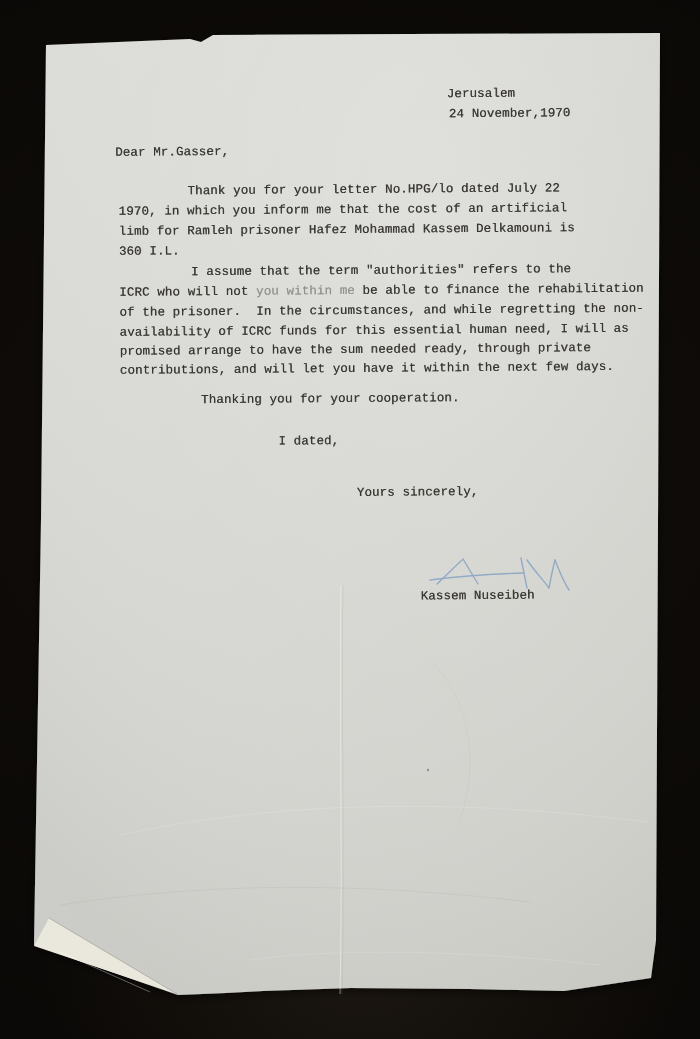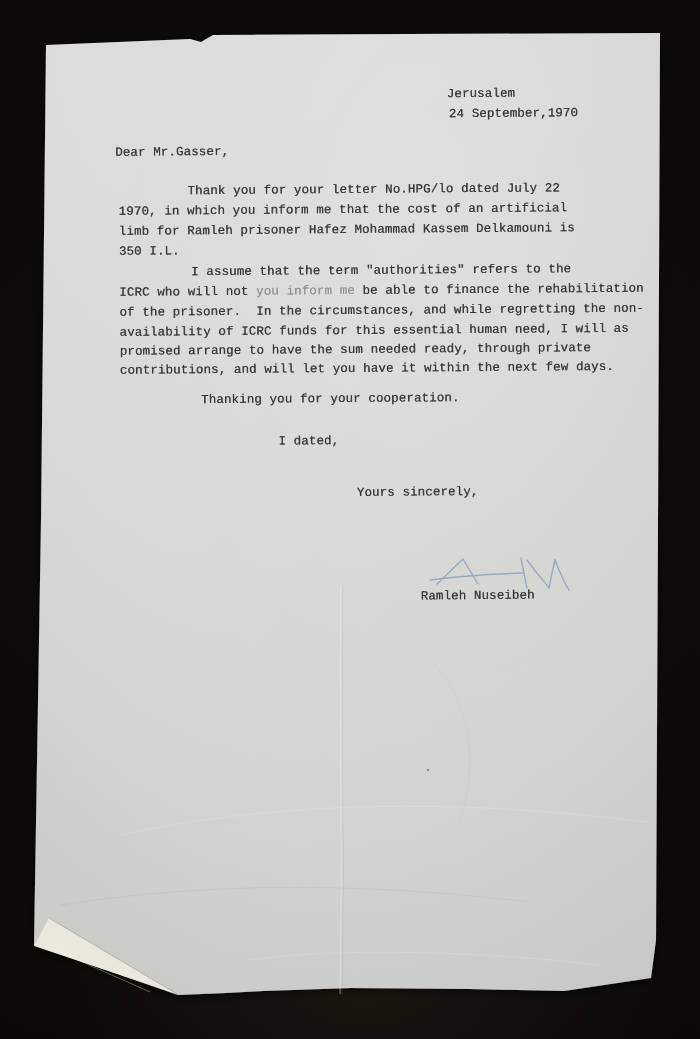--- a/index.html
+++ b/index.html
@@ -84,36 +84,36 @@
       <path d="M430,580 C455,577 495,574 524,573"></path>
       <path d="M521,558 C523,568 525,579 527,588"></path>
       <path d="M527,560 C534,570 543,580 549,588"></path>
       <path d="M549,588 C551,578 553,567 555,560"></path>
       <path d="M555,560 C559,570 563,581 569,590"></path>
     </g>
   </svg>
 
   <div class="typed">
     <div class="tl" style="left:450px; top:88px">Jerusalem</div>
-    <div class="tl" style="left:452px; top:108px">24 September,1970</div>
+    <div class="tl" style="left:452px; top:108px">24 November,1970</div>
 
     <div class="tl" style="left:118px; top:144px">Dear Mr.Gasser,</div>
 
     <div class="tl" style="left:190px; top:183px">Thank you for your letter No.HPG/lo dated July 22</div>
     <div class="tl" style="left:121px; top:203px">1970, in which you inform me that the cost of an artificial</div>
     <div class="tl" style="left:121px; top:223px">limb for Ramleh prisoner Hafez Mohammad Kassem Delkamouni is</div>
-    <div class="tl" style="left:121px; top:243px">350 I.L.</div>
+    <div class="tl" style="left:121px; top:243px">360 I.L.</div>
 
     <div class="tl" style="left:193px; top:264px">I assume that the term "authorities" refers to the</div>
-    <div class="tl" style="left:121px; top:284px"><span>ICRC who will not </span><span class="faded">you inform me</span><span> be able to finance the rehabilitation</span></div>
+    <div class="tl" style="left:121px; top:284px"><span>ICRC who will not </span><span class="faded">you within me</span><span> be able to finance the rehabilitation</span></div>
     <div class="tl" style="left:121px; top:304px">of the prisoner.  In the circumstances, and while regretting the non-</div>
     <div class="tl" style="left:121px; top:324px">availability of ICRC funds for this essential human need, I will as</div>
     <div class="tl" style="left:121px; top:343px">promised arrange to have the sum needed ready, through private</div>
     <div class="tl" style="left:121px; top:362px">contributions, and will let you have it within the next few days.</div>
 
     <div class="tl" style="left:202px; top:392px">Thanking you for your cooperation.</div>
     <div class="tl" style="left:279px; top:434px">I dated,</div>
     <div class="tl" style="left:357px; top:486px">Yours sincerely,</div>
 
-    <div class="tl" style="left:420px; top:590px">Ramleh Nuseibeh</div>
+    <div class="tl" style="left:420px; top:590px">Kassem Nuseibeh</div>
   </div>
 
 </div>
 
 </body></html>

